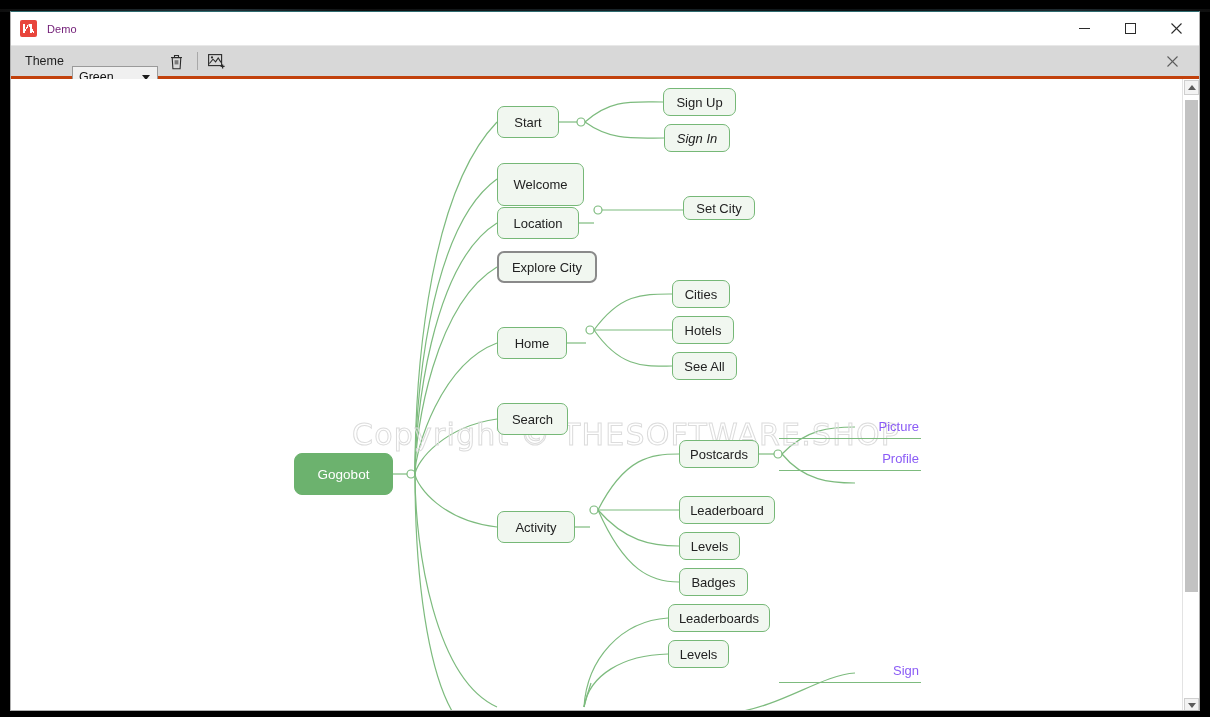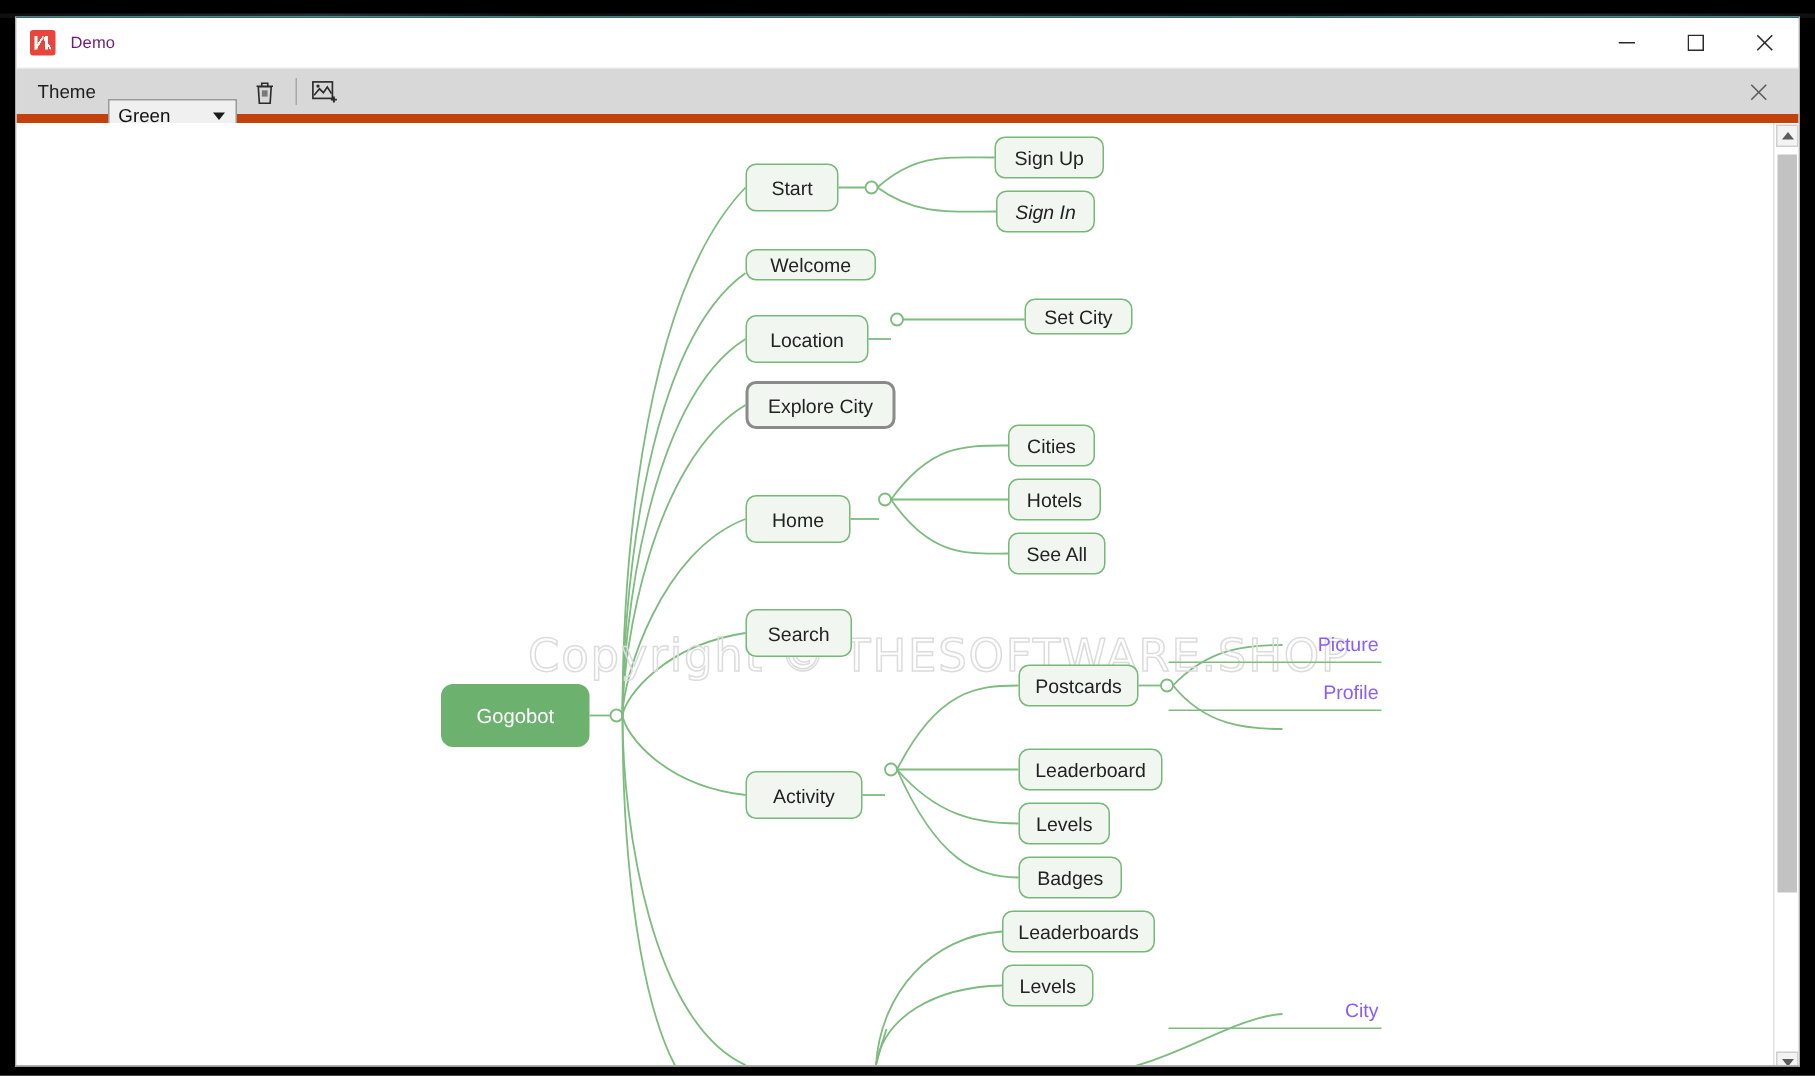--- a/index.html
+++ b/index.html
@@ -98,21 +98,21 @@
   }
   .wbtn svg { display: block; }
 
   
   #toolbar {
     position: relative;
     height: 30px;
     background: #d8d8d8;
     display: flex;
     align-items: center;
-    border-bottom: 6px solid #c2410c;
+    border-bottom: 3px solid #c2410c;
   }
   #theme-label {
     margin-left: 14px;
     font-size: 12.5px;
     color: #1e1e1e;
   }
   #theme-select {
     margin-left: 8px;
     width: 84px;
     height: 20px;
@@ -392,21 +392,21 @@
           </div>
           <div class="node" style="left: 486px; top: 27px; width: 62px; height: 32px;">
             <span>Start</span>
           </div>
           <div class="node" style="left: 652px; top: 9px; width: 73px; height: 28px;">
             <span>Sign Up</span>
           </div>
           <div class="node" style="left: 653px; top: 45px; width: 66px; height: 28px; font-style: italic;">
             <span>Sign In</span>
           </div>
-          <div class="node" style="left: 486px; top: 84px; width: 87px; height: 21px;">
+          <div class="node" style="left: 486px; top: 84px; width: 87px; height: 43px;">
             <span>Welcome</span>
           </div>
           <div class="node" style="left: 486px; top: 128px; width: 82px; height: 32px;">
             <span>Location</span>
           </div>
           <div class="node" style="left: 672px; top: 117px; width: 72px; height: 24px;">
             <span>Set City</span>
           </div>
           <div class="node selected" style="left: 486px; top: 172px; width: 100px; height: 32px;">
             <span>Explore City</span>
@@ -447,21 +447,21 @@
           <div class="node" style="left: 668px; top: 489px; width: 69px; height: 28px;">
             <span>Badges</span>
           </div>
           <div class="node" style="left: 657px; top: 525px; width: 102px; height: 28px;">
             <span>Leaderboards</span>
           </div>
           <div class="node" style="left: 657px; top: 561px; width: 61px; height: 28px;">
             <span>Levels</span>
           </div>
           <div class="node plain" style="left: 768px; top: 580px; width: 142px; height: 24px;">
-            <span>City</span>
+            <span>Sign</span>
           </div>
         </div>
 
     </div>
 
     <div id="vscroll">
       <div class="sb-btn" id="sb-up">
         <span class="sb-arrow"></span>
       </div>
       <div id="sb-thumb"></div>

